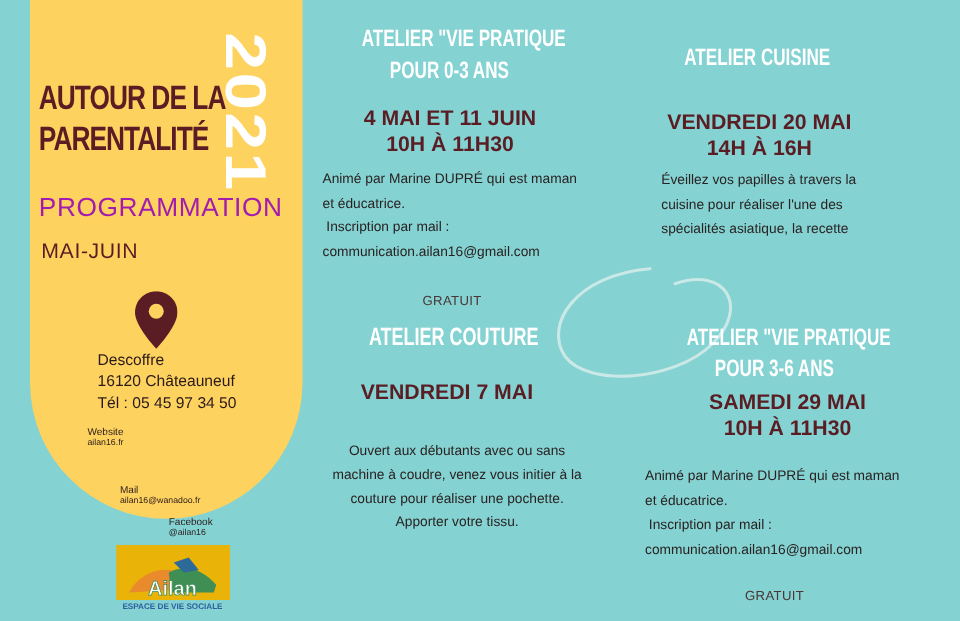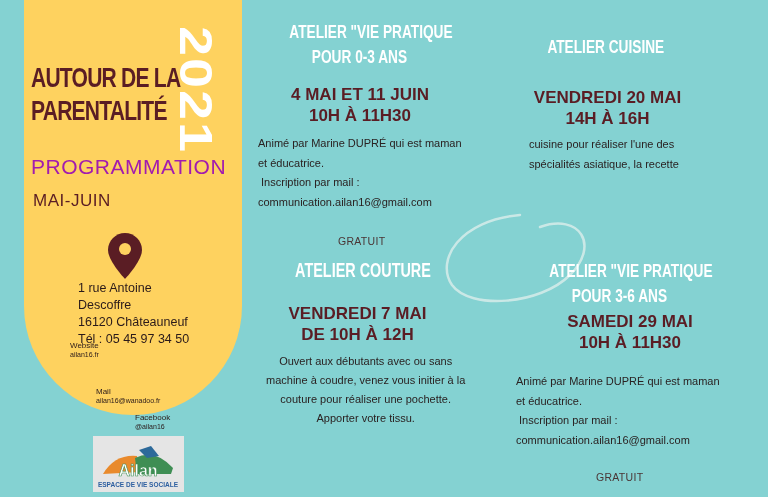--- a/index.html
+++ b/index.html
@@ -33,22 +33,22 @@
       position:absolute; left:33px; top:191px; color:#5a1d24;
       font-size:17px; letter-spacing:0.5px;
     }
     .pin { position:absolute; left:108px; top:233px; }
     .address {
       position:absolute; left:78px; top:280px; color:#2a1a1a;
       font-size:12.5px; line-height:17px;
     }
     .contact-label { position:absolute; font-size:8px; color:#2a1a1a; line-height:9px; }
     .logo {
-      position:absolute; left:93px; top:436px; width:91px; height:56px;
-      background:#e5e5e5; box-sizing:border-box; padding:2px;
+      position:absolute; left:93px; top:436px; width:91px; height:44px;
+      background:#eab308; box-sizing:border-box; padding:2px;
     }
     .logo svg { display:block; }
     .heading {
       position:absolute; color:#ffffff; font-weight:bold; white-space:nowrap;
       font-family:"Liberation Sans", sans-serif; text-align:center;
       transform:scaleX(0.72); transform-origin:center top;
       font-size:19px; line-height:25px;
     }
     .date {
       position:absolute; color:#5a1d24; font-weight:bold; text-align:center;
@@ -79,21 +79,20 @@
 <div class="period">MAI-JUIN</div>
 
 <div class="pin">
   <svg width="34" height="46" viewBox="0 0 34 46">
     <path d="M17 0 C7.6 0 0 7.6 0 17 C0 28 17 46 17 46 C17 46 34 28 34 17 C34 7.6 26.4 0 17 0 Z" fill="#5a1d24"></path>
     <circle cx="17" cy="16" r="6" fill="#fed25f"></circle>
   </svg>
 </div>
 
 <div class="address">
-  <div>1 rue Antoine</div>
   <div>Descoffre</div>
   <div>16120 Châteauneuf</div>
   <div>Tél : 05 45 97 34 50</div>
 </div>
 
 <div class="contact-label" style="left:70px;top:341px;">
   <div>Website</div>
   <div style="font-size:7px;">ailan16.fr</div>
 </div>
 <div class="contact-label" style="left:135px;top:376px;margin-top:37px;">
@@ -136,30 +135,30 @@
 <div class="gratuit" style="left:338px;top:235px;">GRATUIT</div>
 
 <div class="heading" style="left:525px;top:34px;width:160px;">
   <div>ATELIER CUISINE</div>
 </div>
 <div class="date" style="left:520px;top:87px;width:175px;">
   <div>VENDREDI 20 MAI</div>
   <div>14H À 16H</div>
 </div>
 <div class="body-text" style="left:529px;top:135px;">
+  <div>Éveillez vos papilles à travers la</div>
   <div>cuisine pour réaliser l'une des</div>
   <div>spécialités asiatique, la recette</div>
 </div>
 
 <div class="heading" style="left:272px;top:258px;width:165px;font-size:20px;">
   <div>ATELIER COUTURE</div>
 </div>
 <div class="date" style="left:270px;top:303px;width:175px;">
   <div>VENDREDI 7 MAI</div>
-  <div>DE 10H À 12H</div>
 </div>
 <div class="body-text" style="left:266px;top:352px;font-size:11px;line-height:19px;text-align:center;">
   <div>Ouvert aux débutants avec ou sans</div>
   <div>machine à coudre, venez vous initier à la</div>
   <div>couture pour réaliser une pochette.</div>
   <div>Apporter votre tissu.</div>
 </div>
 
 <div class="heading" style="left:522px;top:258px;width:195px;">
   <div>ATELIER "VIE PRATIQUE</div>

